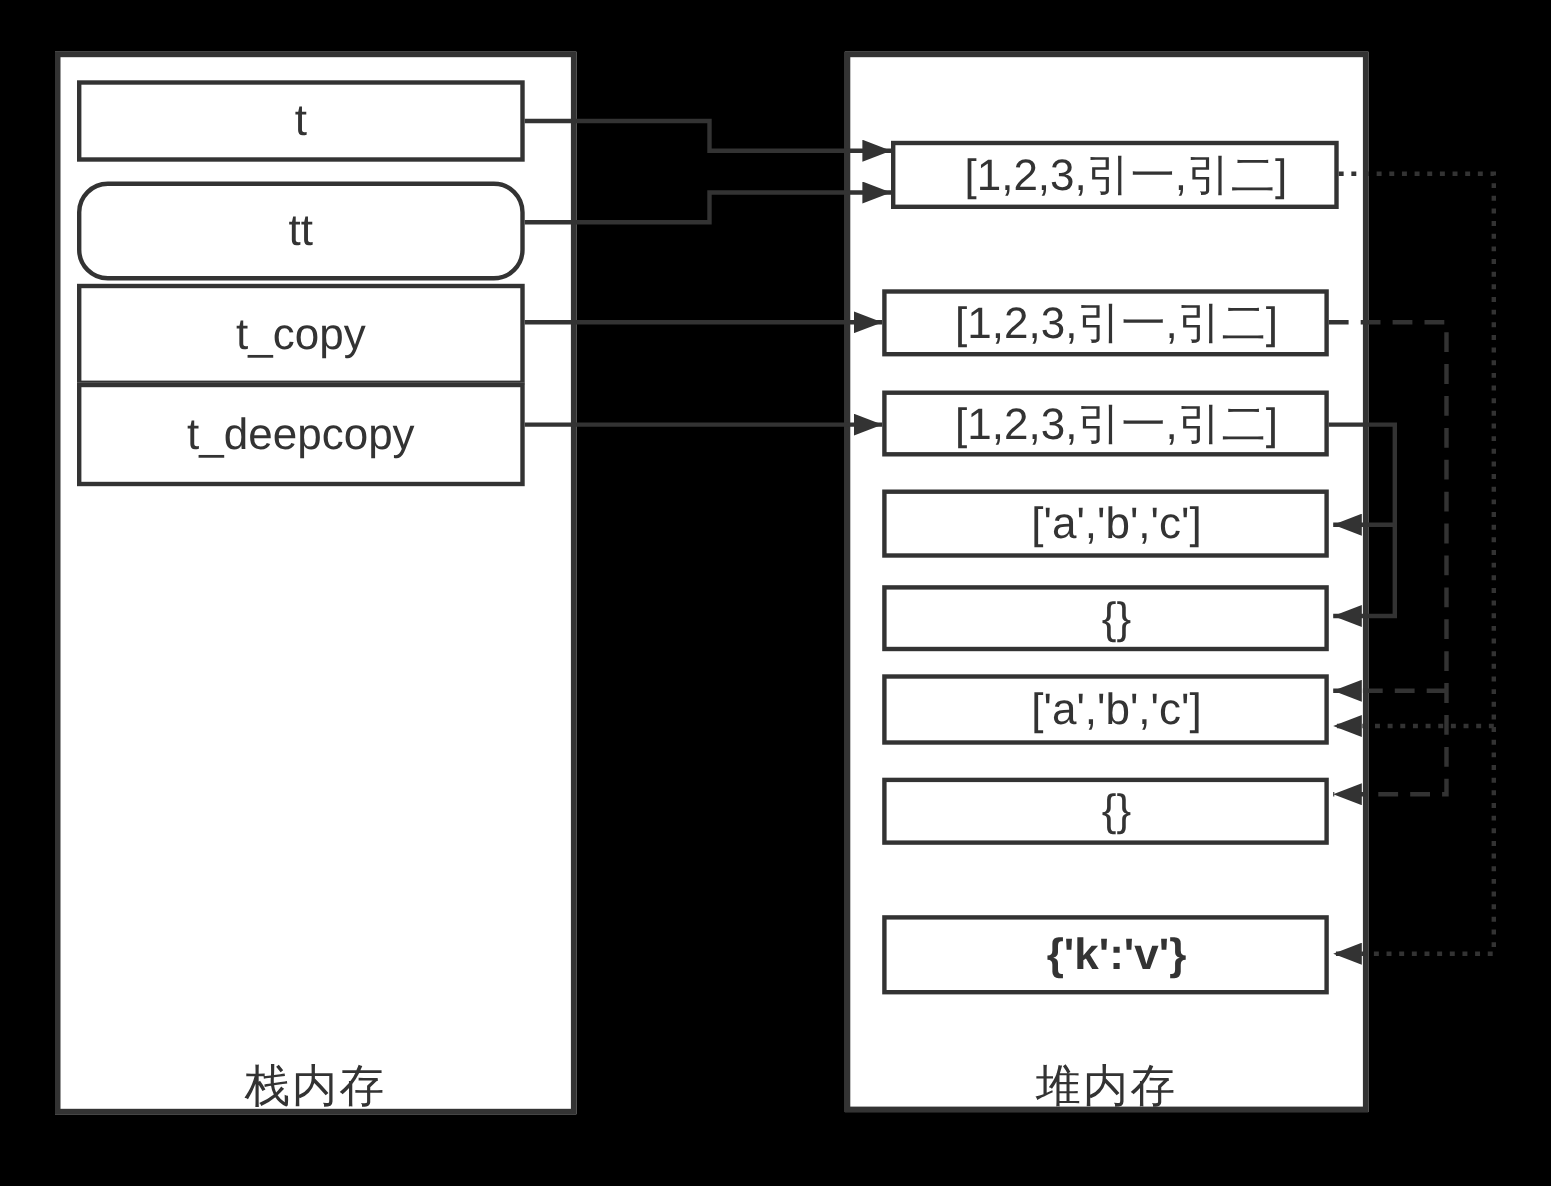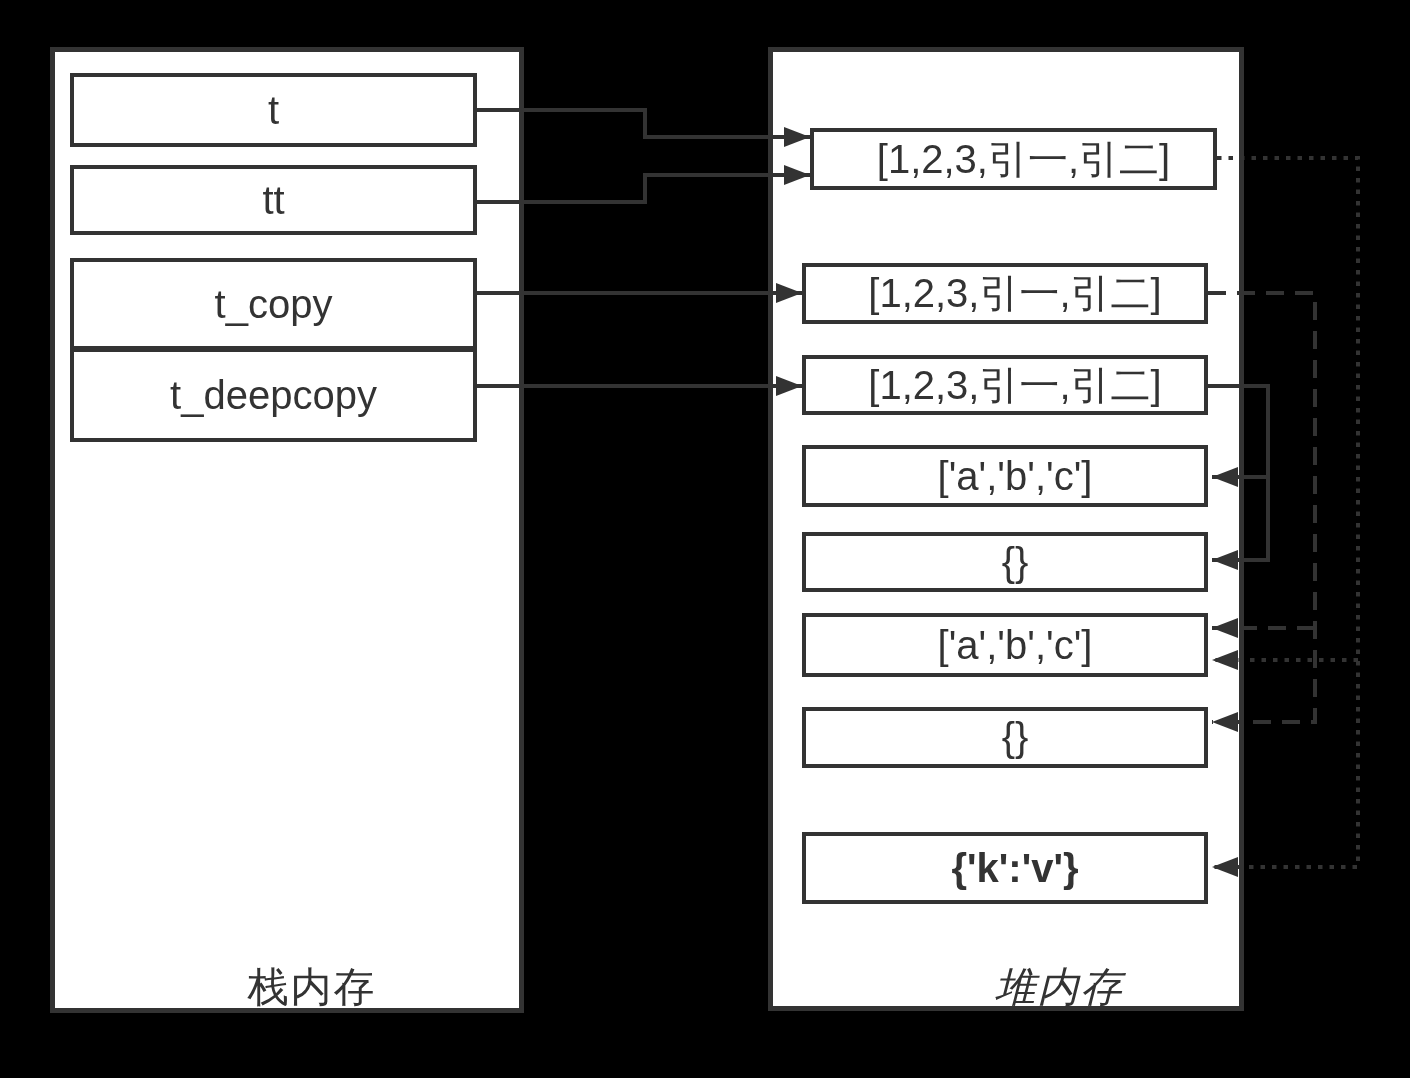--- a/index.html
+++ b/index.html
@@ -20,43 +20,42 @@
     background: #ffffff;
     border: 5px solid #333333;
     box-sizing: border-box;
   }
   .panel-label {
     position: absolute;
     text-align: center;
     font-size: 41px;
     color: #333333;
     letter-spacing: 2px;
-    margin-left: 25px;
   }
   .membox {
     position: absolute;
     background: #ffffff;
     border: 4px solid #333333;
     box-sizing: border-box;
     display: flex;
     align-items: center;
     justify-content: center;
     font-size: 40px;
     color: #333333;
     white-space: nowrap;
   }
   
   .panel-stack { left: 50px; top: 47px; width: 474px; height: 966px; }
   .panel-heap  { left: 768px; top: 47px; width: 476px; height: 964px; }
   .label-stack { left: 50px; top: 960px; width: 474px; }
-  .label-heap  { left: 796px; top: 960px; width: 476px; font-style: italic; }
+  .label-heap  { left: 768px; top: 960px; width: 476px; }
 
   .sbox { left: 70px; width: 407px; }
   .sbox-t        { top: 73px;  height: 74px; }
-  .sbox-tt       { top: 165px; height: 70px; }
+  .sbox-tt       { top: 165px; height: 90px; border-radius: 28px; }
   .sbox-tcopy    { top: 258px; height: 92px; }
   .sbox-tdeep    { top: 348px; height: 94px; }
 
   .hbox { left: 802px; width: 406px; padding-left: 20px; }
   .hbox-1 { left: 810px; width: 407px; top: 128px; height: 62px; }
   .hbox-2 { top: 263px; height: 61px; }
   .hbox-3 { top: 355px; height: 60px; }
   .hbox-4 { top: 445px; height: 62px; }
   .hbox-5 { top: 532px; height: 60px; }
   .hbox-6 { top: 613px; height: 64px; }

